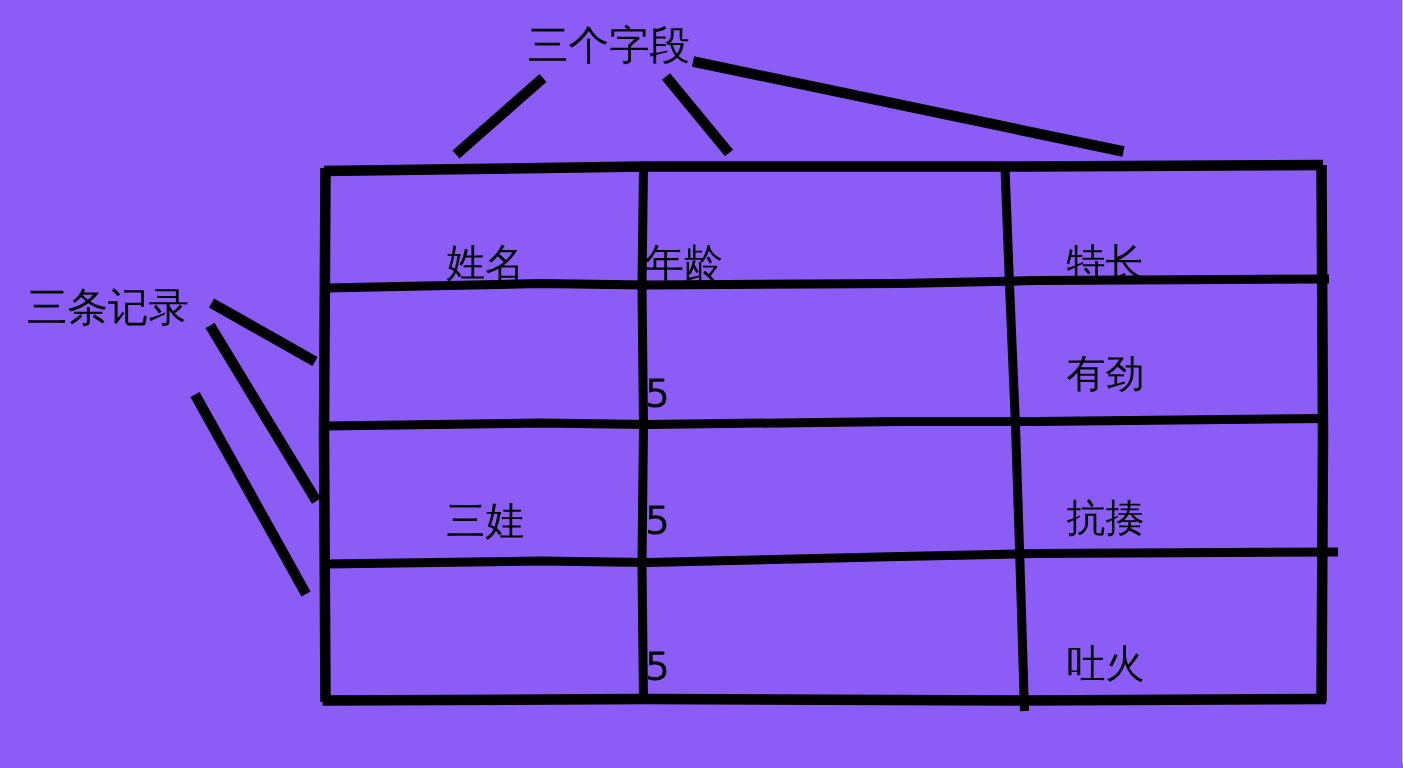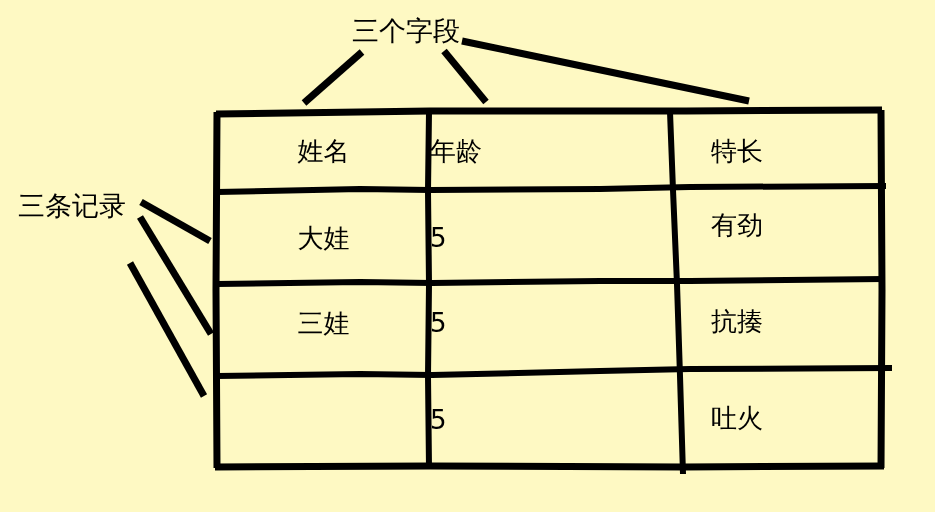--- a/index.html
+++ b/index.html
@@ -4,21 +4,21 @@
 <style>
   html, body {
     margin: 0;
     padding: 0;
     background: #ffffff;
   }
   #canvas {
     position: relative;
     width: 935px;
     height: 512px;
-    background: #fef9c3;
+    background: #8b5cf6;
     overflow: hidden;
     font-family: "DejaVu Sans", "Liberation Sans", sans-serif;
   }
   #sketch {
     position: absolute;
     left: 0;
     top: 0;
     width: 935px;
     height: 512px;
   }
@@ -27,20 +27,21 @@
     stroke-linecap: butt;
     fill: none;
   }
   .cell-text {
     position: absolute;
     color: #000000;
     font-size: 26px;
     line-height: 1;
     white-space: nowrap;
     font-family: "DejaVu Sans", "Liberation Sans", sans-serif;
+    margin-top: 25px;
   }
   .annot-text {
     position: absolute;
     color: #000000;
     font-size: 27px;
     line-height: 1;
     white-space: nowrap;
     font-family: "DejaVu Sans", "Liberation Sans", sans-serif;
   }
   .col1 { text-align: center; width: 213px; }
@@ -91,21 +92,20 @@
   </svg>
 
   <div class="annot-text" style="left:352px; top:17px;">三个字段</div>
 
   <div class="annot-text" style="left:18px; top:192px;text-align:right;">三条记录</div>
 
   <div class="cell-text col1" style="left:217px; top:138px;">姓名</div>
   <div class="cell-text col2" style="left:430px; top:138px;">年龄</div>
   <div class="cell-text col3" style="left:711px; top:138px;">特长</div>
 
-  <div class="cell-text col1" style="left:217px; top:225px;">大娃</div>
   <div class="cell-text col2" style="left:430px; top:225px;">5</div>
   <div class="cell-text col3" style="left:711px; top:212px;">有劲</div>
 
   <div class="cell-text col1" style="left:217px; top:310px;">三娃</div>
   <div class="cell-text col2" style="left:430px; top:310px;">5</div>
   <div class="cell-text col3" style="left:711px; top:308px;">抗揍</div>
 
   <div class="cell-text col2" style="left:430px; top:407px;">5</div>
   <div class="cell-text col3" style="left:711px; top:405px;">吐火</div>
 

